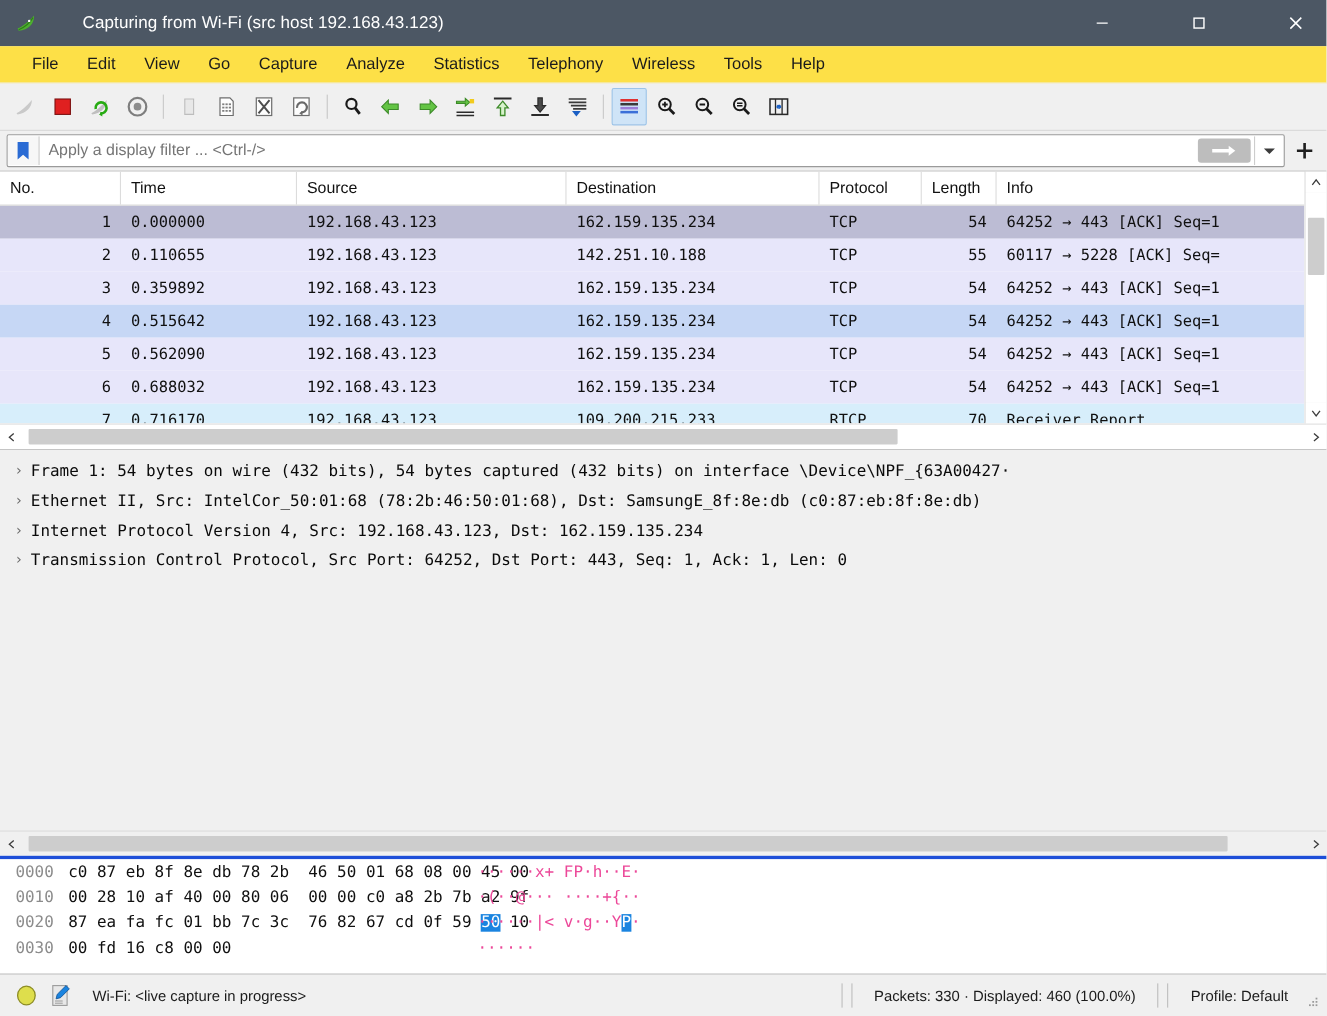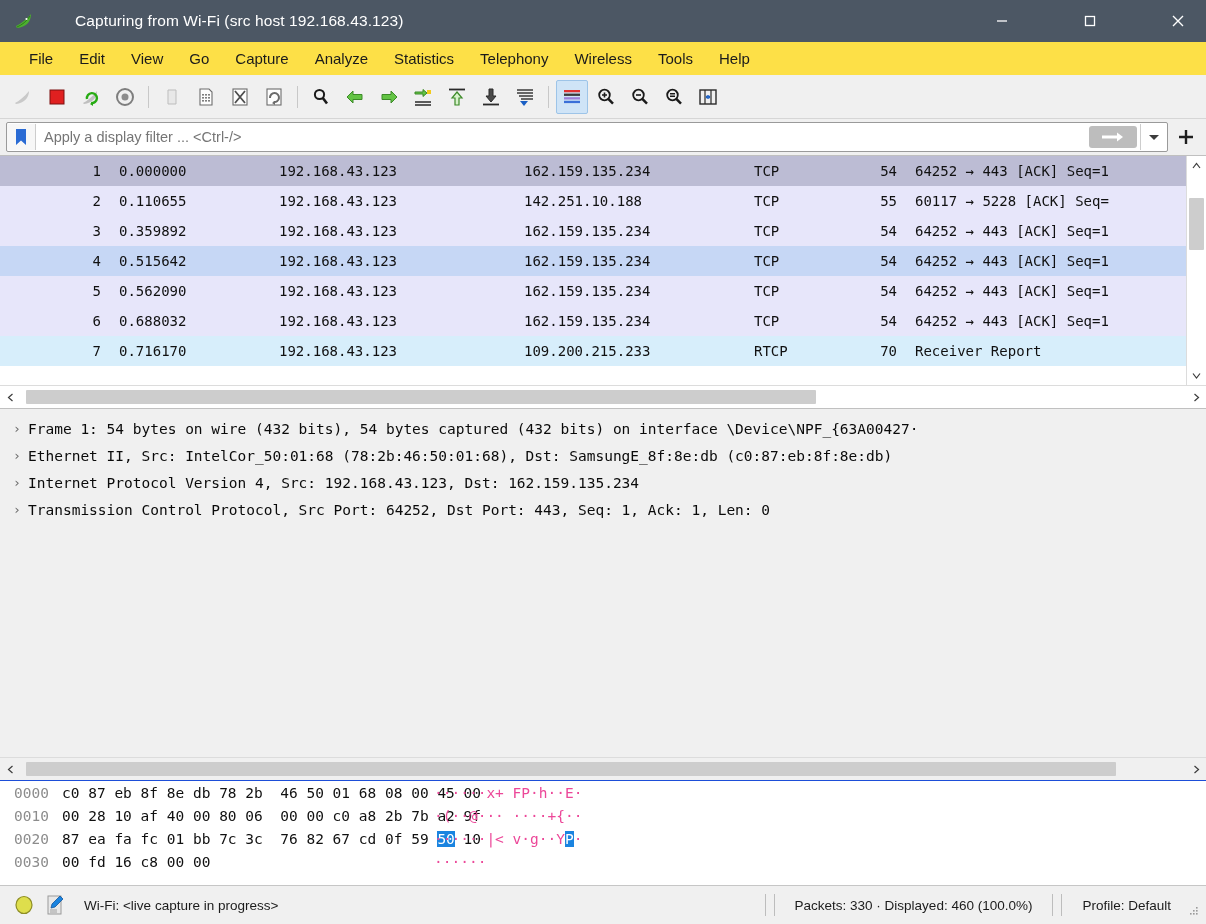--- a/index.html
+++ b/index.html
@@ -246,21 +246,21 @@
     width: 22px;
     color: #6a6a6a;
     font-size: 13px;
     display: inline-flex; justify-content: center;
   }
 
   
   .hex-pane {
     height: 104px; min-height: 104px;
     background: #ffffff;
-    border-top: 1px solid #1d4ed8;
+    border-top: 3px solid #1d4ed8;
     display: flex; flex-direction: column;
     overflow: hidden;
   }
   .hexline {
     height: 23px;
     display: flex; align-items: center;
     font-family: "DejaVu Sans Mono", monospace;
     font-size: 14.5px;
     color: #101010;
     white-space: pre;
@@ -524,20 +524,29 @@
       <svg width="18" height="18" viewBox="0 0 18 18">
         <path d="M9 2 V16 M2 9 H16" stroke="#1f1f1f" stroke-width="2.4"></path>
       </svg>
     </div>
   </div>
 
   <div class="packet-list">
     <div class="pl-body">
       <div class="pl-main">
 
+        <div class="pl-header">
+          <div class="th" style="width:110px">No.</div>
+          <div class="th" style="width:160px">Time</div>
+          <div class="th" style="width:245px">Source</div>
+          <div class="th" style="width:230px">Destination</div>
+          <div class="th" style="width:93px">Protocol</div>
+          <div class="th" style="width:68px">Length</div>
+          <div class="th" style="flex:1;border-right:none">Info</div>
+        </div>
 
         <div class="pl-rows">
 
           <div class="prow sel">
             <div class="td num" style="width:110px">1</div>
             <div class="td" style="width:160px">0.000000</div>
             <div class="td" style="width:245px">192.168.43.123</div>
             <div class="td" style="width:230px">162.159.135.234</div>
             <div class="td" style="width:93px">TCP</div>
             <div class="td len" style="width:68px">54</div>

